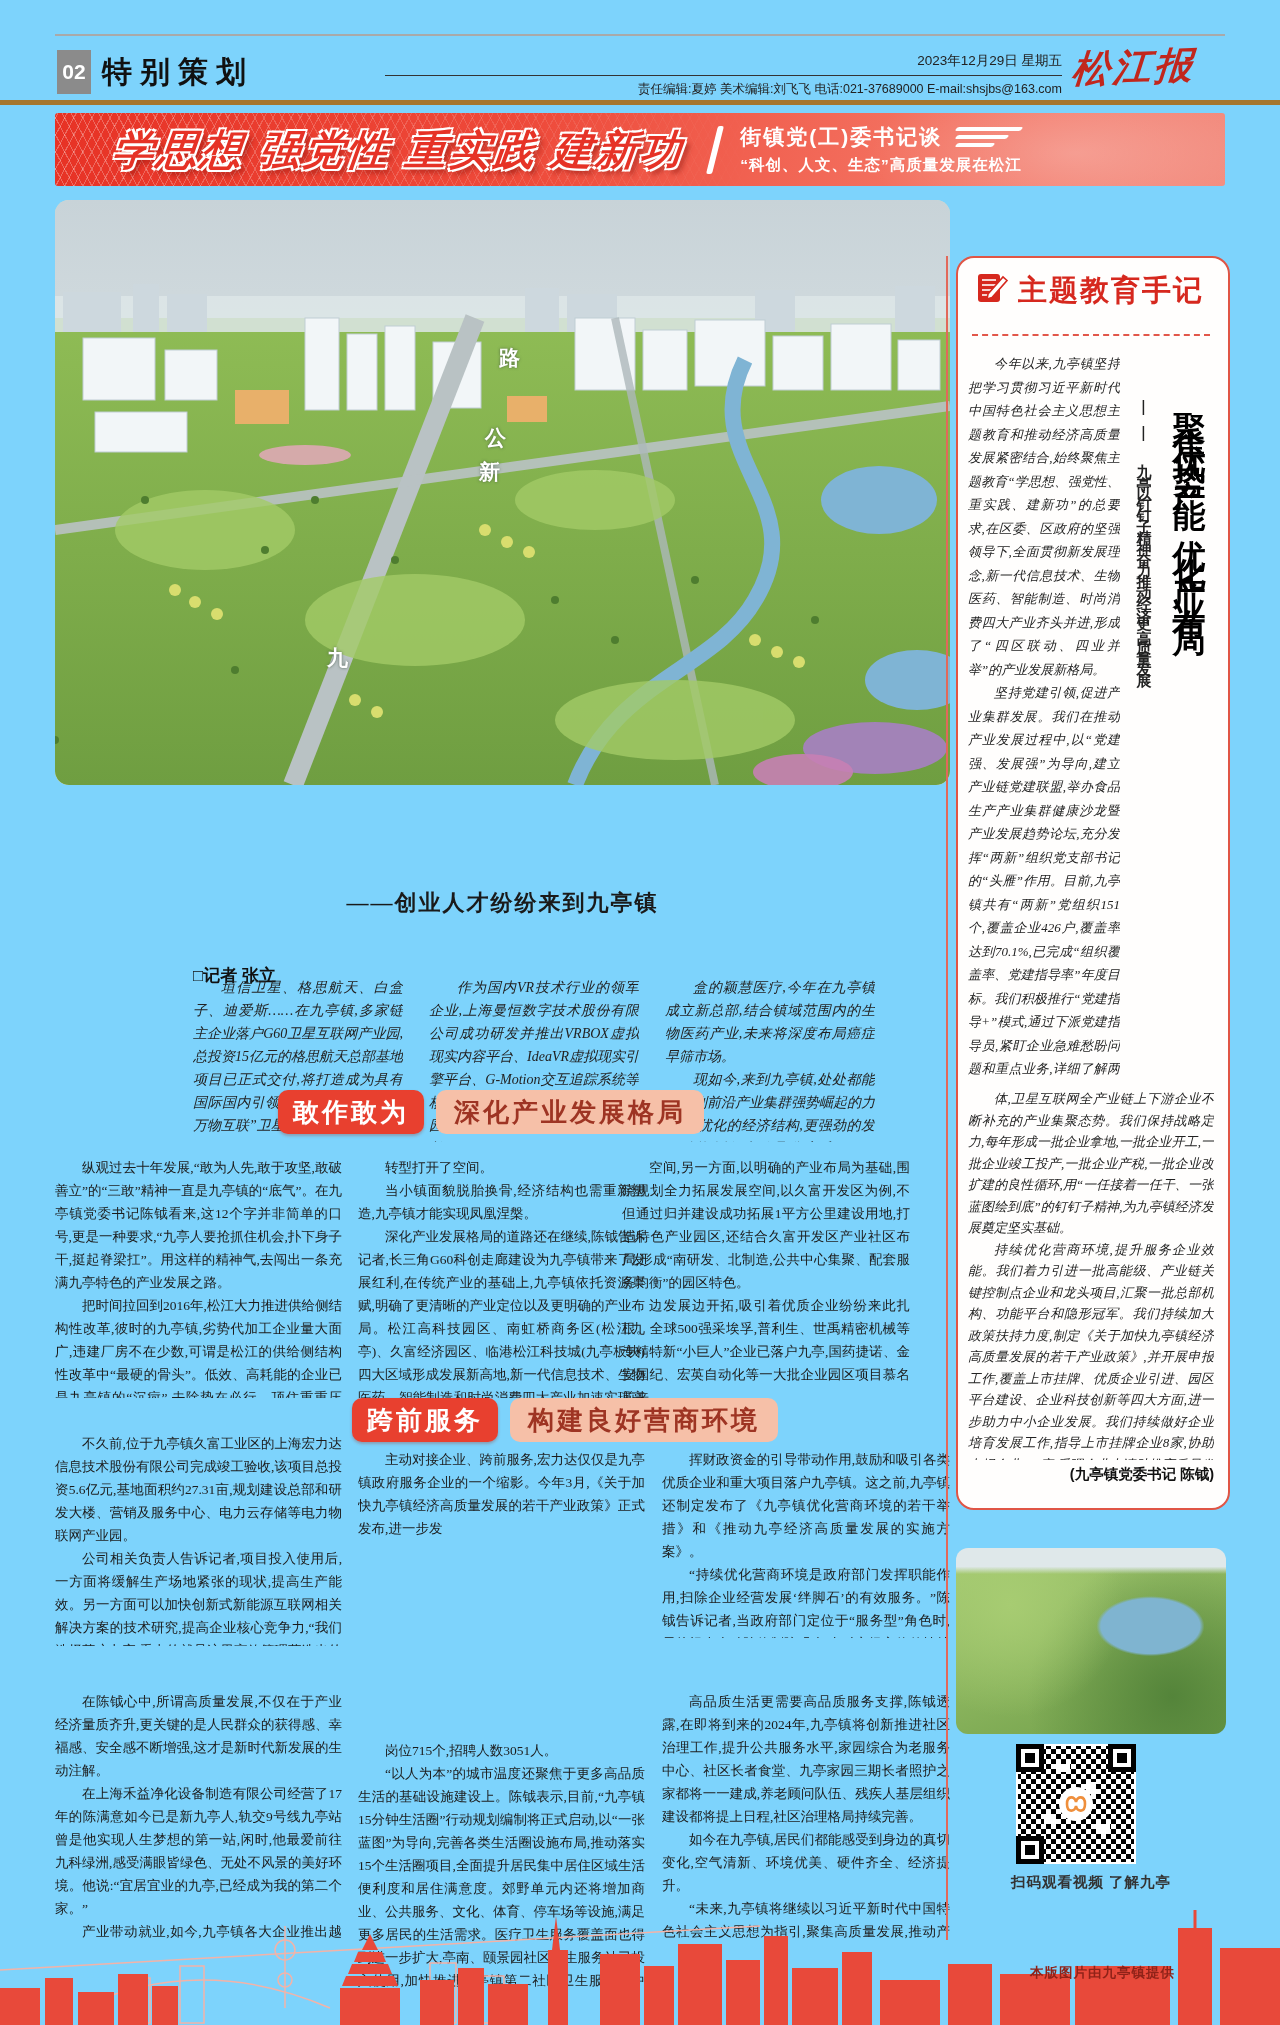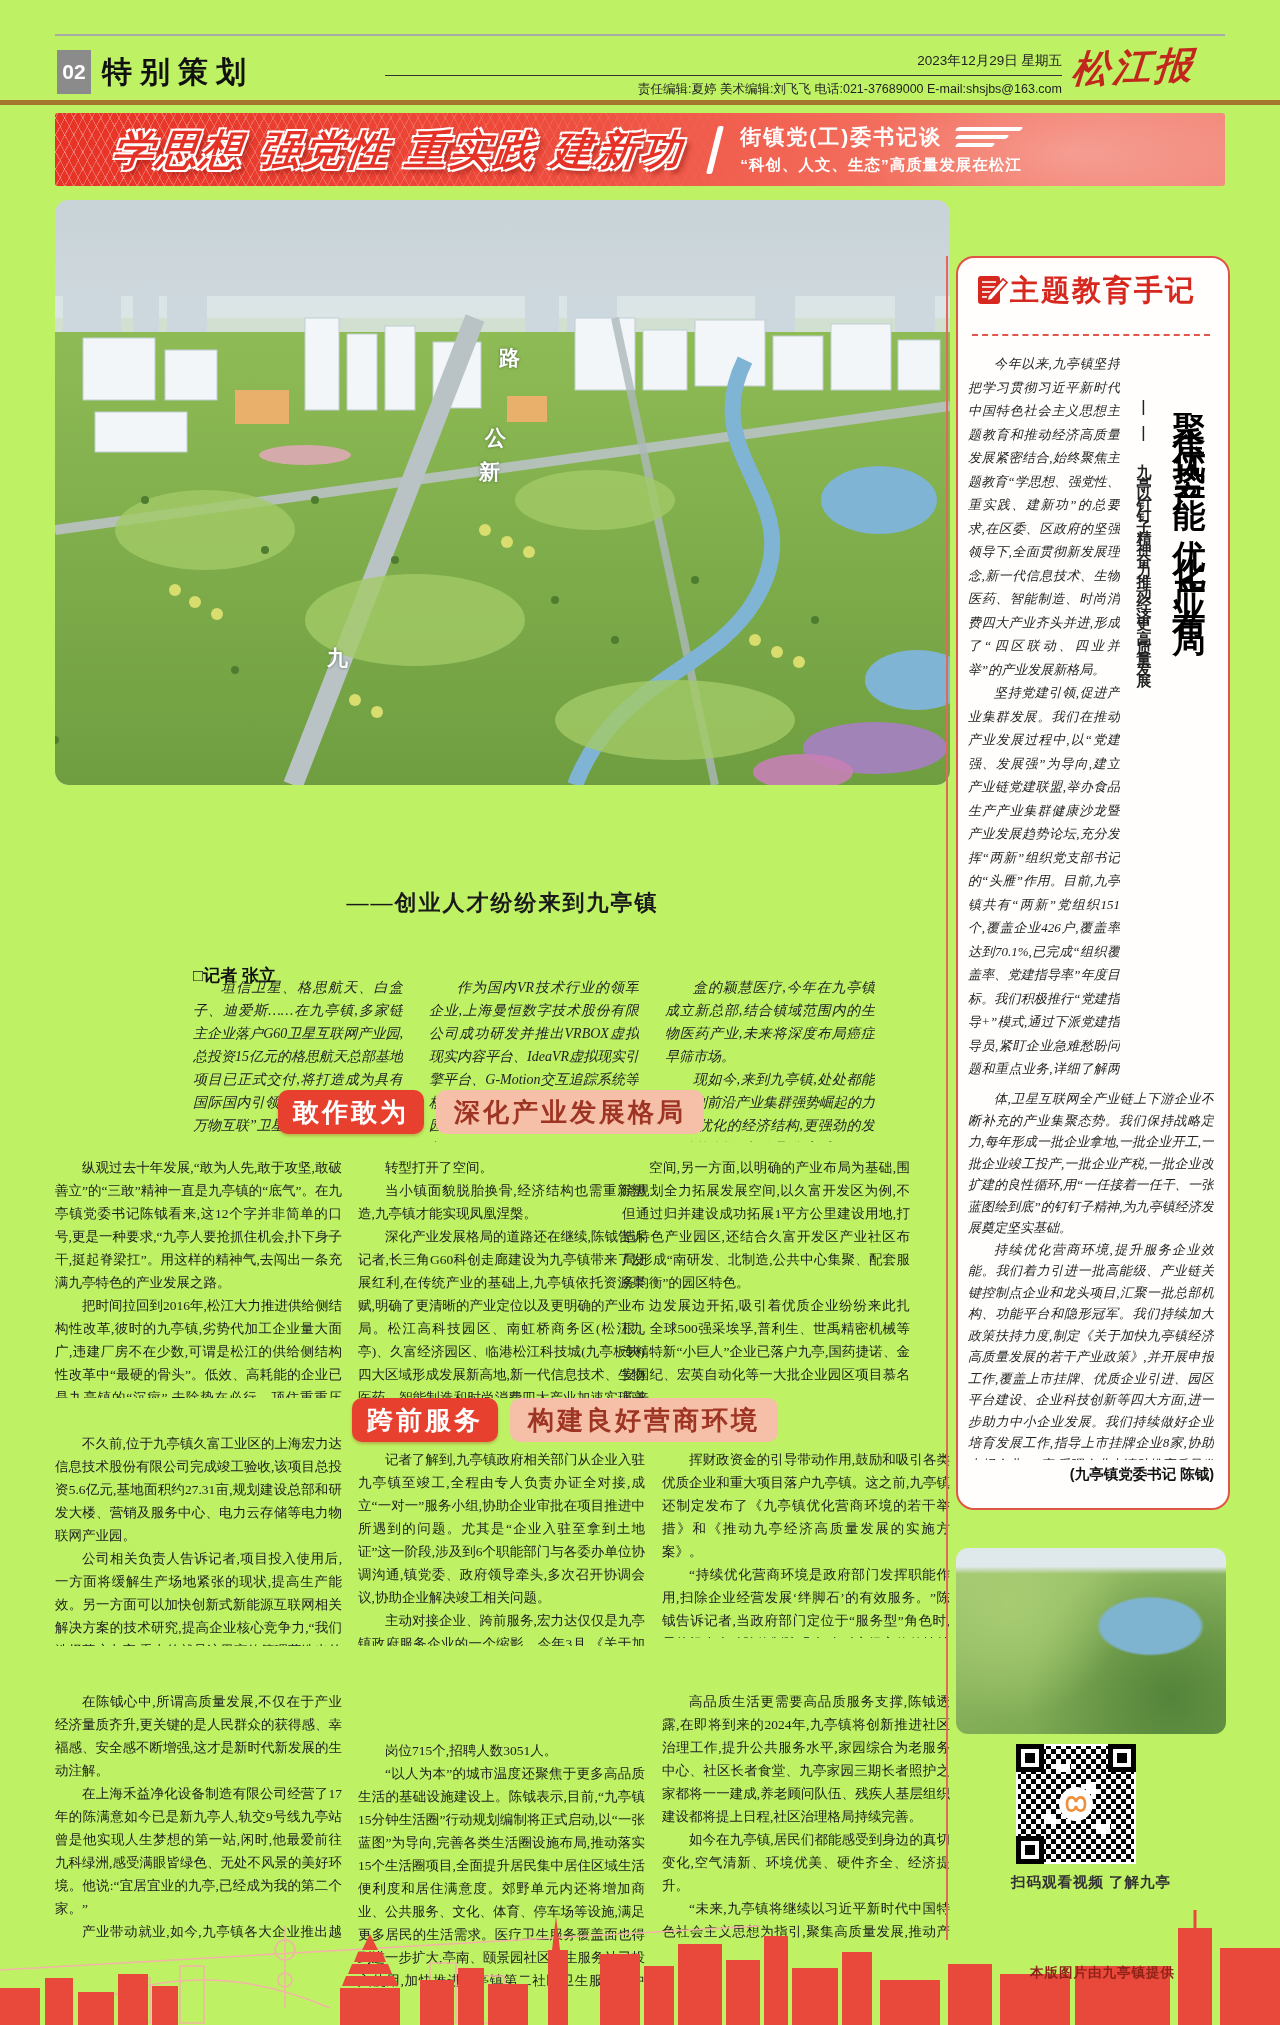--- a/index.html
+++ b/index.html
@@ -1,16 +1,16 @@
 <!DOCTYPE html>
 <html><head>
 <meta charset="utf-8">
 <style>
   html,body{margin:0;padding:0;background:#e9e9e9;}
-  .page{position:relative;width:1280px;height:2025px;background:#bef264;margin:0 auto;overflow:hidden;
+  .page{position:relative;width:1280px;height:2025px;background:#7dd3fc;margin:0 auto;overflow:hidden;
         font-family:"Liberation Serif",serif;}
   
   .top-rule{position:absolute;left:55px;top:34px;width:1170px;height:2px;background:#a9a9a9;}
   .pagenum{position:absolute;left:57px;top:50px;width:34px;height:44px;background:#8b8b8b;color:#fff;
            font:700 21px/44px "Liberation Sans",sans-serif;text-align:center;}
   .section-name{position:absolute;left:102px;top:52px;font:900 30px/40px "Liberation Sans",sans-serif;
                 color:#111;letter-spacing:8px;}
   .date{position:absolute;left:700px;top:52px;width:362px;text-align:right;font:13.5px/18px "Liberation Sans",sans-serif;color:#222;}
   .date-rule{position:absolute;left:385px;top:75px;width:677px;height:1px;background:#333;}
   .editors{position:absolute;left:385px;top:81px;width:677px;text-align:right;font:12.5px/17px "Liberation Sans",sans-serif;color:#222;}
@@ -57,21 +57,21 @@
   
   .sec-head{position:absolute;display:flex;align-items:center;gap:12px;font-family:"Liberation Sans",sans-serif;}
   .badge{background:#e8402f;color:#fff;font:700 26px/40px "Liberation Sans",sans-serif;
          padding:2px 15px;border-radius:10px;letter-spacing:3px;box-shadow:0 2px 3px rgba(160,40,20,.3);}
   .sec-title{background:#f6c0a8;color:#9e3423;font:700 26px/40px "Liberation Sans",sans-serif;
          padding:2px 18px;border-radius:10px;letter-spacing:3px;}
   
   .red-vrule{position:absolute;left:946px;top:256px;width:2px;height:1684px;background:#e2685a;}
   
   .sbox{position:absolute;left:956px;top:256px;width:270px;height:1250px;border:2px solid #e05545;border-radius:18px;background:#fffefd;}
-  .sbox-title{position:absolute;left:974px;top:270px;display:flex;align-items:center;gap:0;}
+  .sbox-title{position:absolute;left:974px;top:270px;display:flex;gap:8px;}
   .sbox-title .txt{font:900 29px/40px "Liberation Serif",serif;color:#d6281e;letter-spacing:2px;}
   .sbox-dash{position:absolute;left:972px;top:334px;width:238px;border-top:2px dashed #e2574a;}
   .s-narrow{position:absolute;left:968px;top:352px;width:152px;height:732px;overflow:hidden;text-align:justify;
             font:italic 13px/23.5px "Liberation Serif",serif;color:#222;}
   .s-narrow p,.s-wide p{margin:0;text-indent:2em;}
   .v-sub{position:absolute;left:1134px;top:400px;height:660px;writing-mode:vertical-rl;
          font:700 15px "Liberation Sans",sans-serif;color:#222;letter-spacing:11px;}
   .v-main{position:absolute;left:1166px;top:386px;height:692px;writing-mode:vertical-rl;
           font:900 33px "Liberation Sans",sans-serif;color:#000;letter-spacing:17px;}
   .s-wide{position:absolute;left:968px;top:1088px;width:246px;height:372px;overflow:hidden;text-align:justify;
@@ -249,21 +249,20 @@
 
   <div class="sec-head" style="left:352px;top:1398px;">
     <span class="badge">跨前服务</span>
     <span class="sec-title">构建良好营商环境</span>
   </div>
   <div class="col" style="left:55px;top:1432px;width:287px;height:214px;">
       <p>不久前,位于九亭镇久富工业区的上海宏力达信息技术股份有限公司完成竣工验收,该项目总投资5.6亿元,基地面积约27.31亩,规划建设总部和研发大楼、营销及服务中心、电力云存储等电力物联网产业园。</p>
       <p>公司相关负责人告诉记者,项目投入使用后,一方面将缓解生产场地紧张的现状,提高生产能效。另一方面可以加快创新式新能源互联网相关解决方案的技术研究,提高企业核心竞争力,“我们选择落户九亭,看中的就是这里高效管理营造出的良好营商环境”。</p>
     </div>
   <div class="col" style="left:358px;top:1448px;width:287px;height:198px;">
-      <p>记者了解到,九亭镇政府相关部门从企业入驻九亭镇至竣工,全程由专人负责办证全对接,成立“一对一”服务小组,协助企业审批在项目推进中所遇到的问题。尤其是“企业入驻至拿到土地证”这一阶段,涉及到6个职能部门与各委办单位协调沟通,镇党委、政府领导牵头,多次召开协调会议,协助企业解决竣工相关问题。</p>
       <p>主动对接企业、跨前服务,宏力达仅仅是九亭镇政府服务企业的一个缩影。今年3月,《关于加快九亭镇经济高质量发展的若干产业政策》正式发布,进一步发</p>
     </div>
   <div class="col" style="left:662px;top:1448px;width:288px;height:190px;">
       <p>挥财政资金的引导带动作用,鼓励和吸引各类优质企业和重大项目落户九亭镇。这之前,九亭镇还制定发布了《九亭镇优化营商环境的若干举措》和《推动九亭经济高质量发展的实施方案》。</p>
       <p>“持续优化营商环境是政府部门发挥职能作用,扫除企业经营发展‘绊脚石’的有效服务。”陈钺告诉记者,当政府部门定位于“服务型”角色时,需从根本上破除体制障碍,加大对市场主体的扶持力度,才能进一步推动高质量发展。在即将过去的2023年,九亭已协助135家企业申报各类扶持政策。</p>
     </div>
 
   <div class="col" style="left:55px;top:1690px;width:287px;height:256px;">
       <p>在陈钺心中,所谓高质量发展,不仅在于产业经济量质齐升,更关键的是人民群众的获得感、幸福感、安全感不断增强,这才是新时代新发展的生动注解。</p>
       <p>在上海禾益净化设备制造有限公司经营了17年的陈满意如今已是新九亭人,轨交9号线九亭站曾是他实现人生梦想的第一站,闲时,他最爱前往九科绿洲,感受满眼皆绿色、无处不风景的美好环境。他说:“宜居宜业的九亭,已经成为我的第二个家。”</p>

